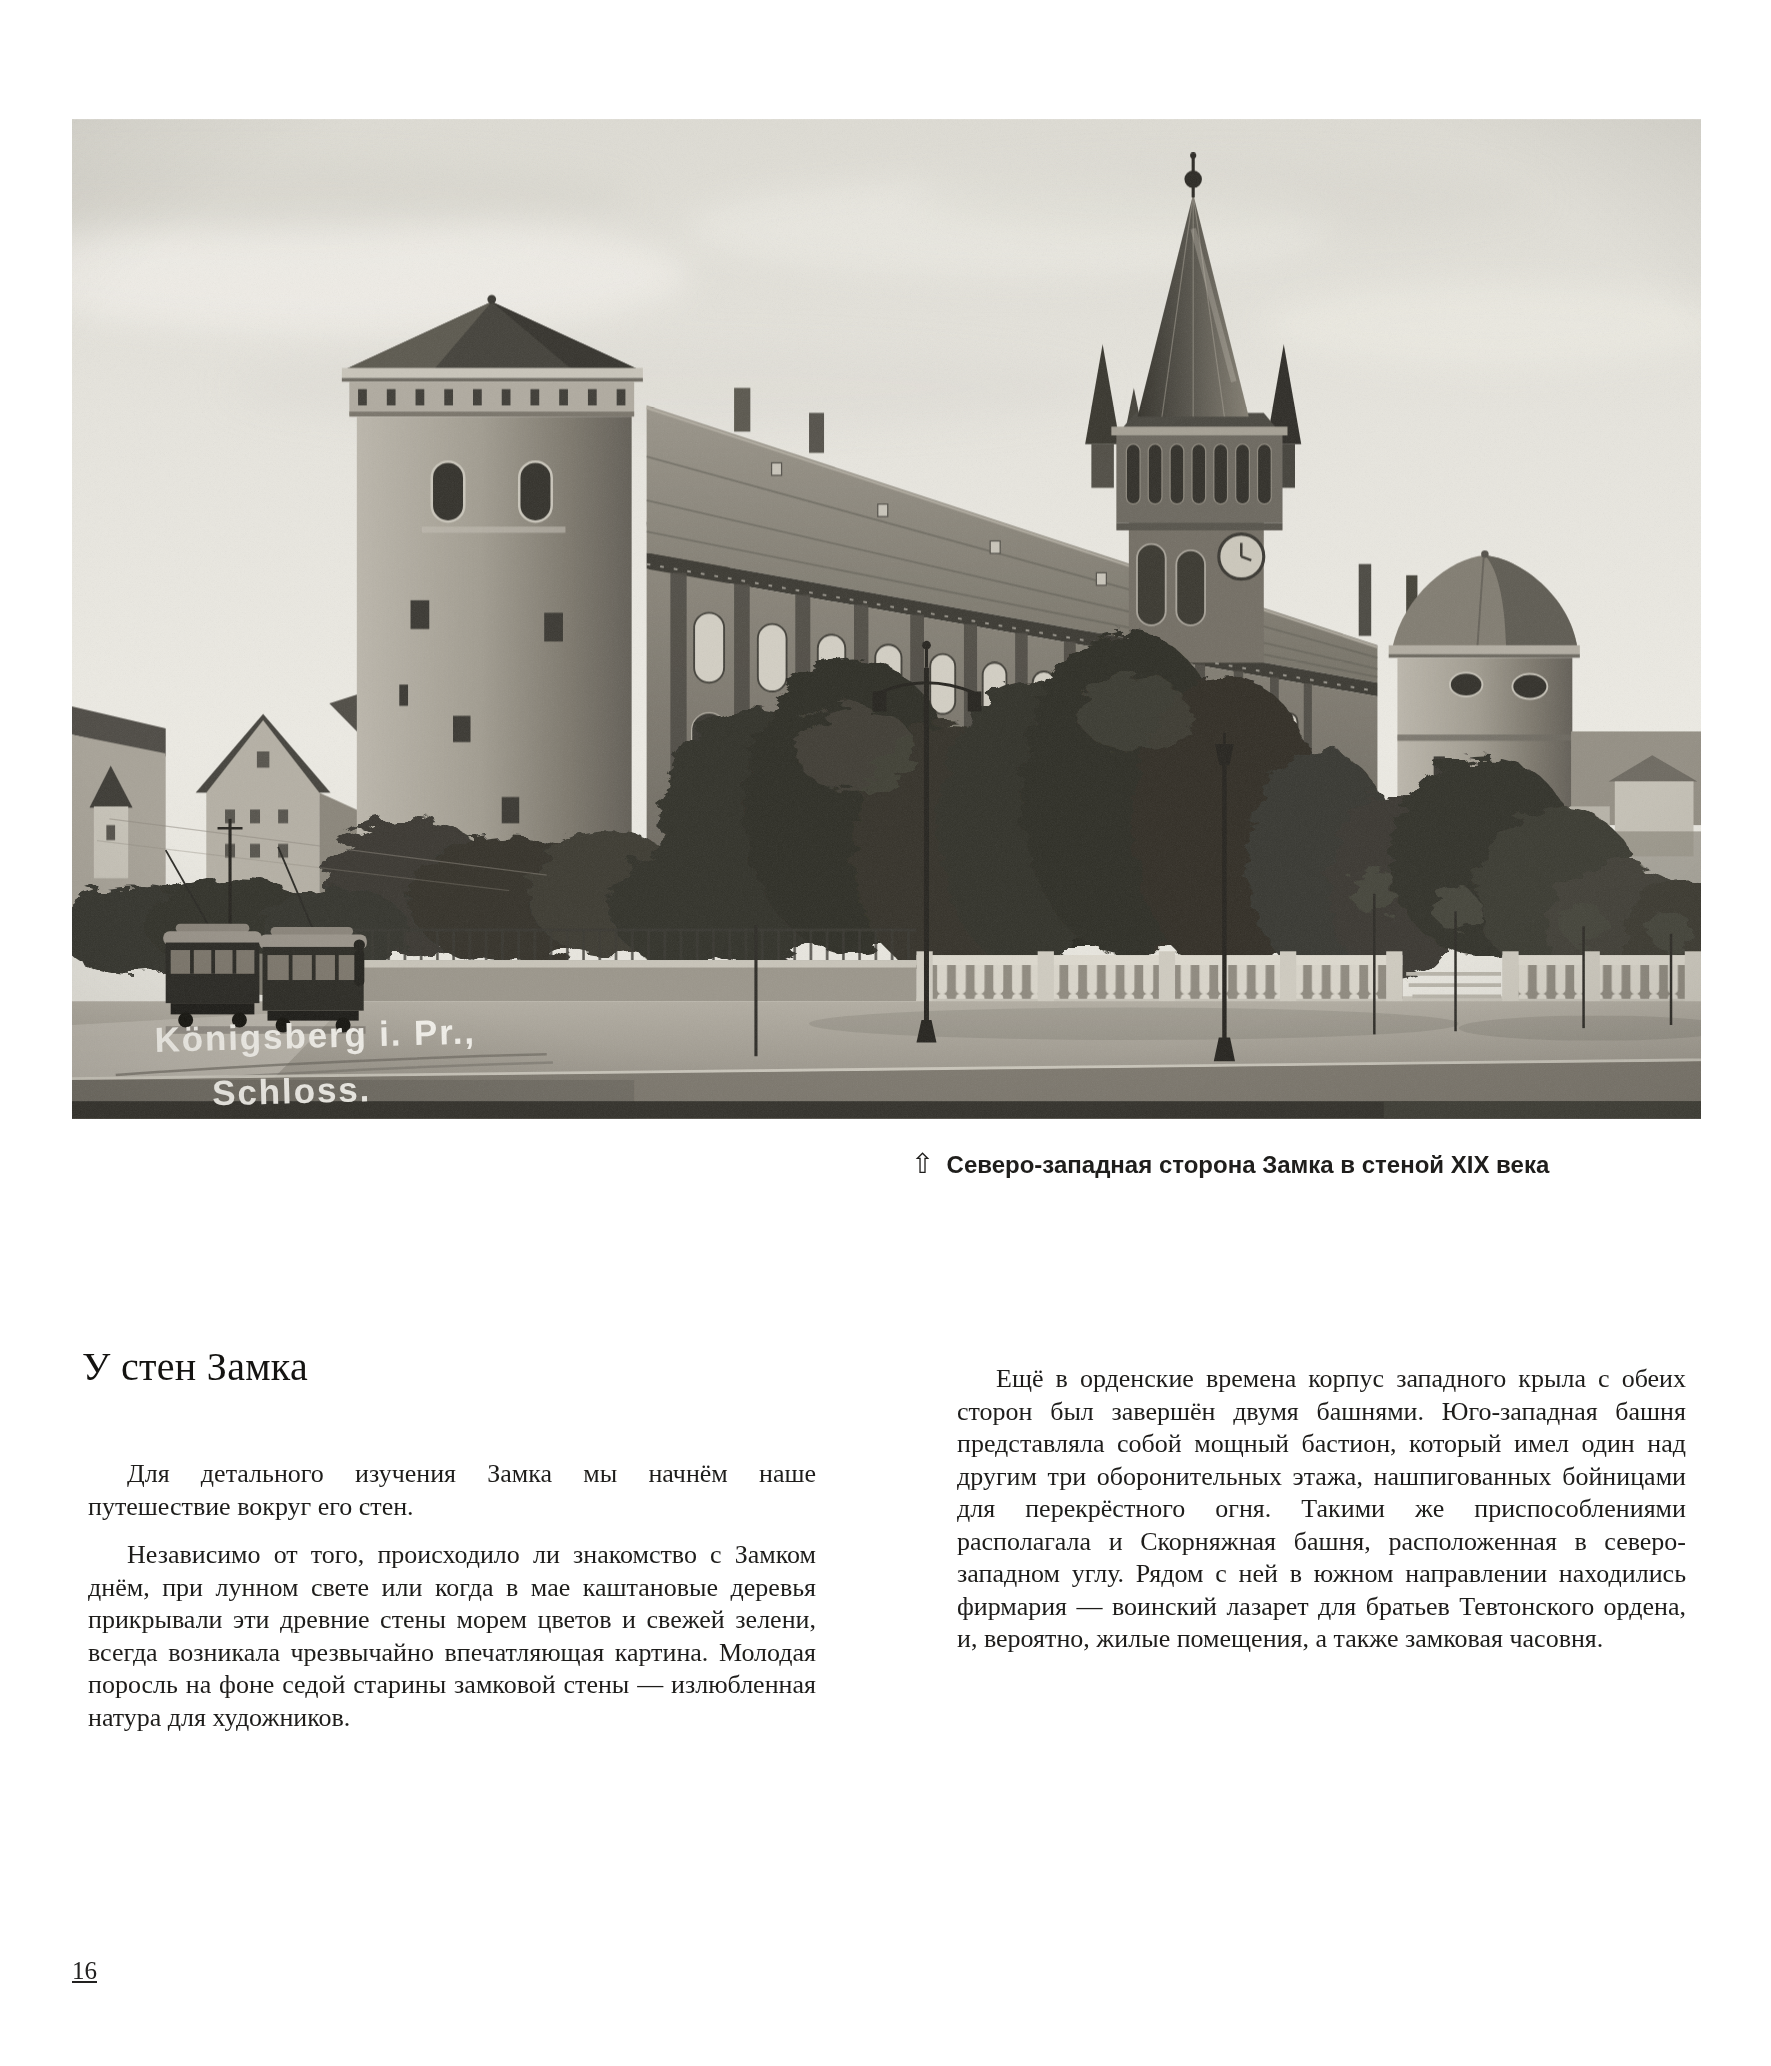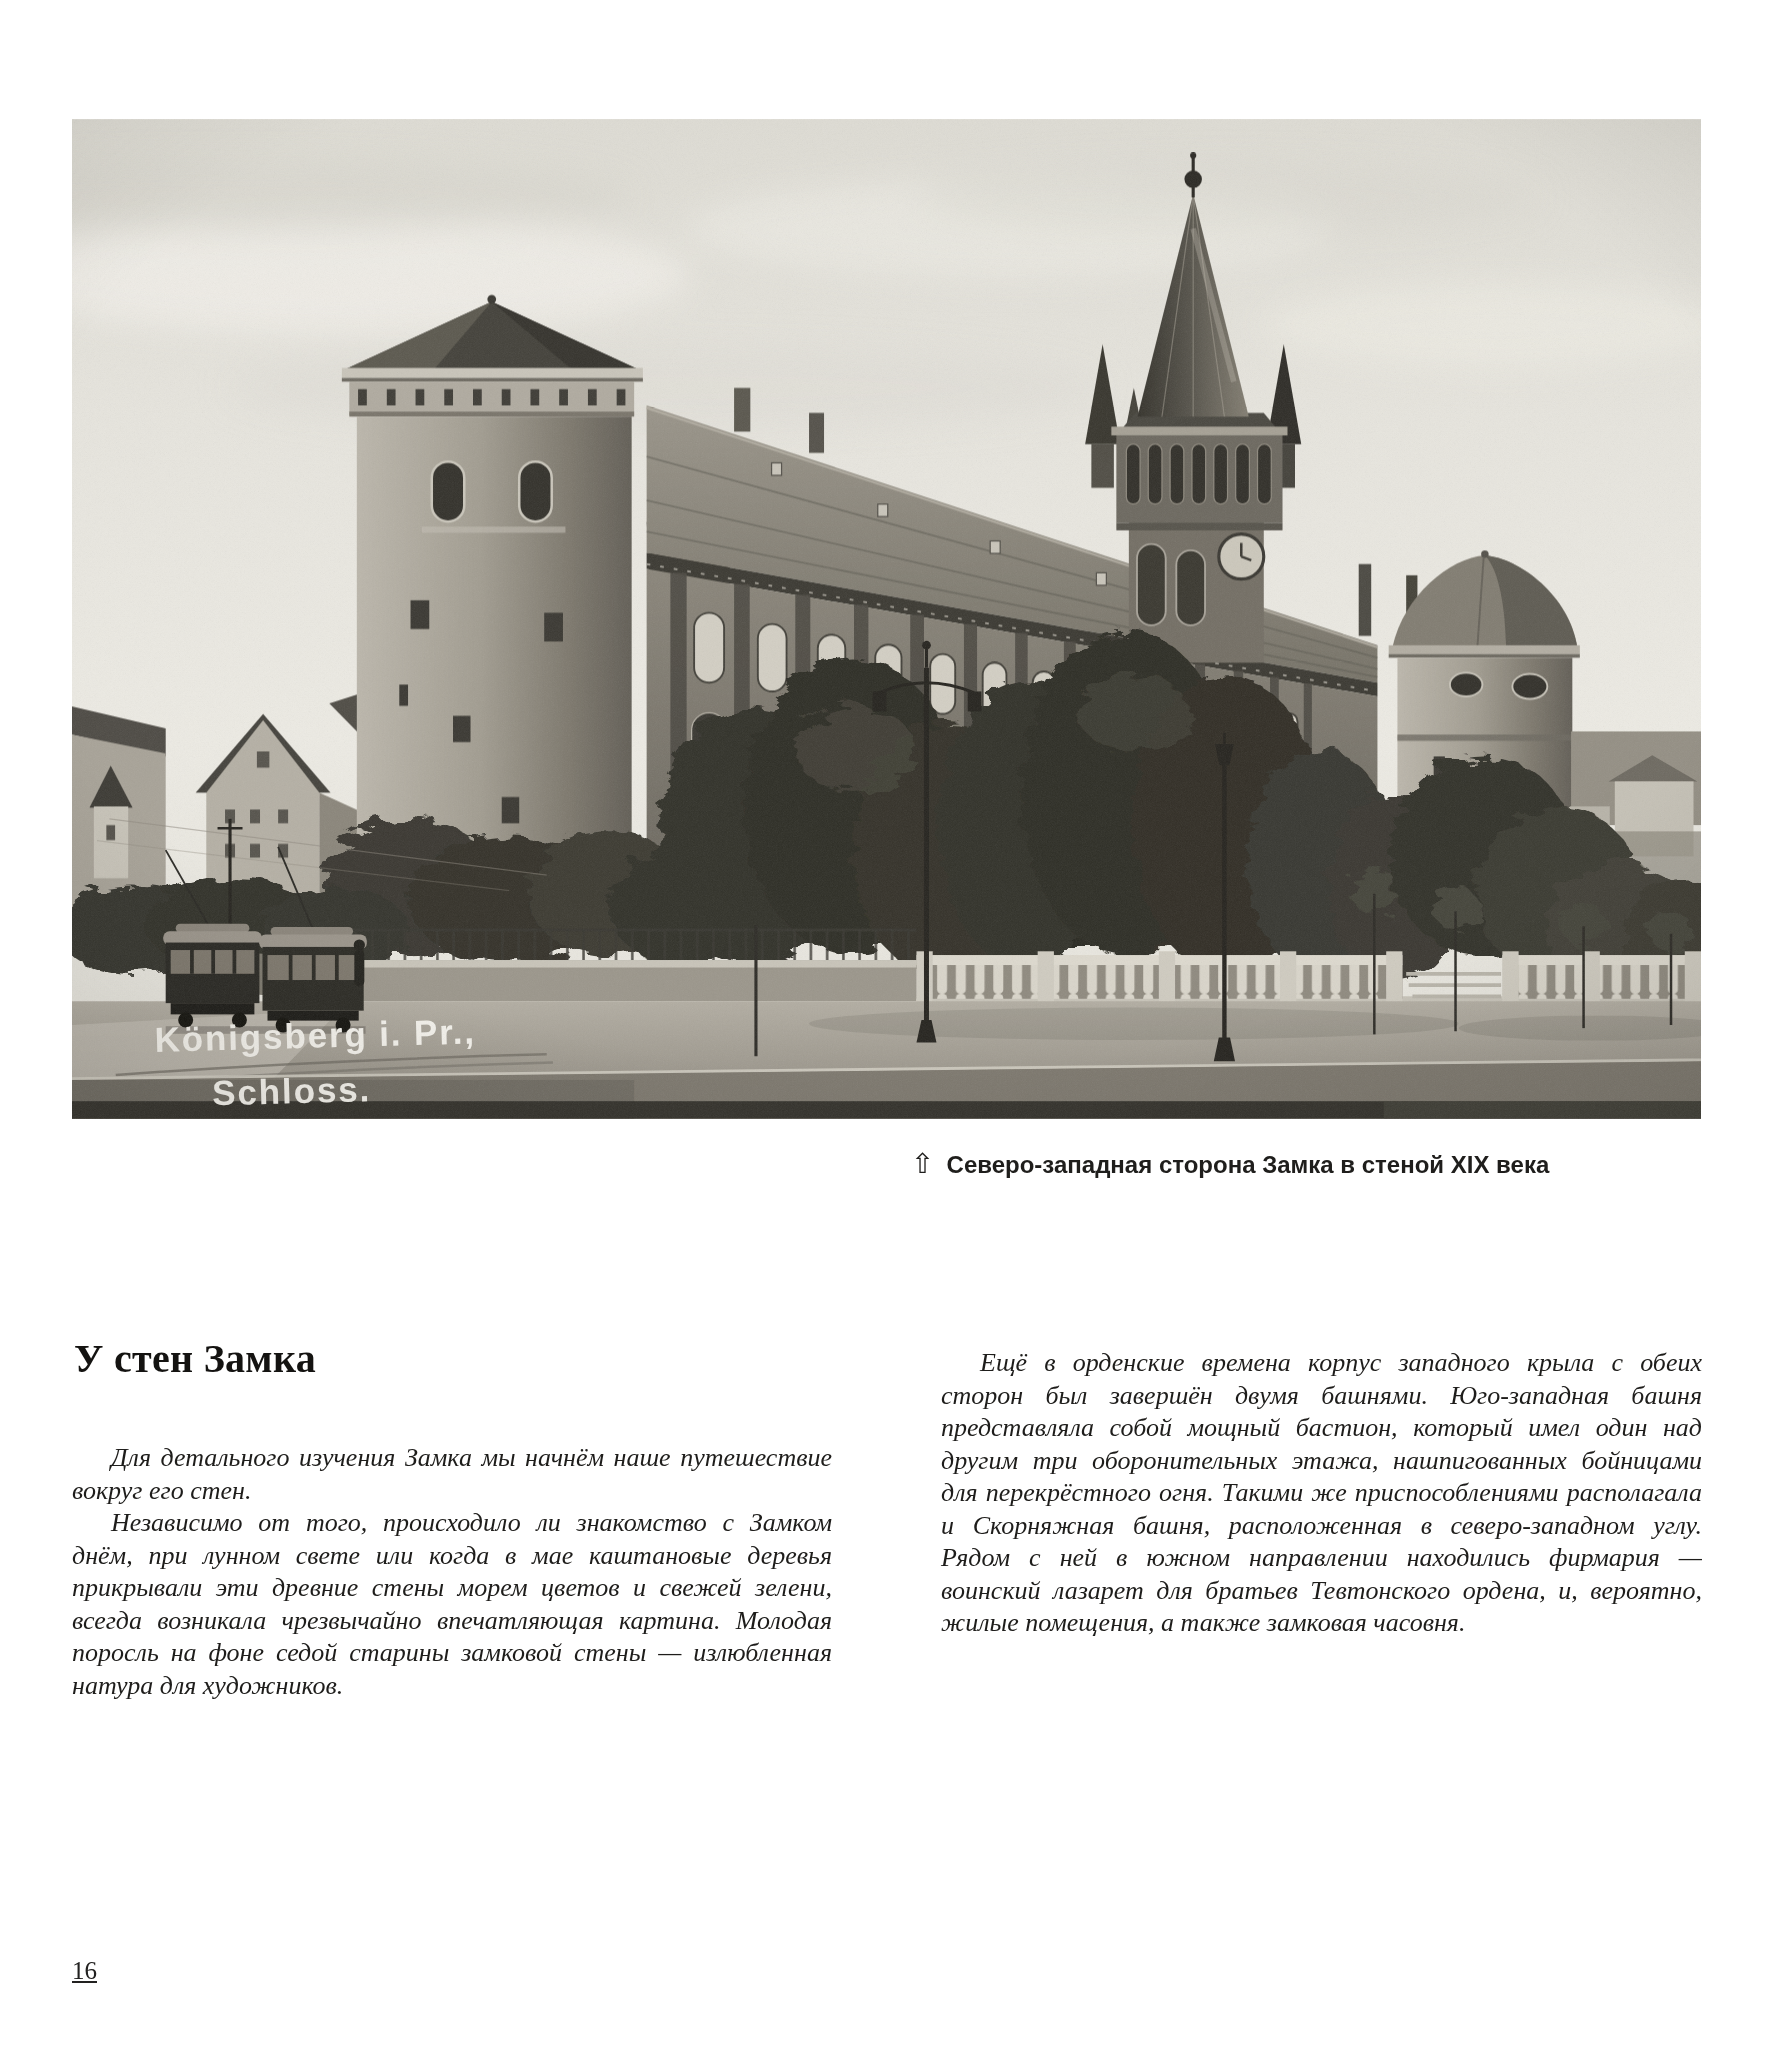--- a/index.html
+++ b/index.html
@@ -4,24 +4,24 @@
 <style>
   html,body{margin:0;padding:0;background:#ffffff;}
   .page{position:relative;width:1771px;height:2066px;background:#ffffff;overflow:hidden;
         font-family:"Liberation Serif",serif;color:#1e1d1b;}
   .photo{position:absolute;left:72px;top:119px;width:1629px;height:1000px;margin:0;
          background:#e6e4dd;}
   .photo svg{display:block;width:100%;height:100%;}
   .caption{position:absolute;left:911px;top:1151px;display:flex;align-items:center;gap:12.5px;
            font-family:"Liberation Sans",sans-serif;font-size:24px;font-weight:600;color:#1f1e1c;}
   .caption .arrow{font-size:27.5px;font-weight:400;line-height:1;position:relative;top:-1.2px;}
-  .heading{position:absolute;left:70px;top:1335px;margin:4px;font-size:40px;line-height:1;
-           font-weight:bold;color:#141311;letter-spacing:0.3px;}
+  .heading{position:absolute;left:70px;top:1335px;margin:12px;font-size:40px;line-height:1;
+           font-weight:normal;color:#141311;letter-spacing:0.3px;}
   .col{position:absolute;font-size:26px;line-height:32.5px;text-align:justify;}
-  .col p{margin:0;text-indent:39px;font-style:italic;}
+  .col p{margin:16px;text-indent:39px;}
   .col p strong{font-weight:bold;}
   .col-left{left:72px;top:1442px;width:760px;}
   .col-right{left:941px;top:1347px;width:761px;}
   .pagenum{position:absolute;left:72px;top:1957px;font-size:25px;color:#222120;text-decoration:underline;}
   .photo-label-text{font-family:"Liberation Sans",sans-serif;font-weight:600;
                     fill:#f4f2ec;letter-spacing:3px;}
 </style>
 </head>
 <body>
 

